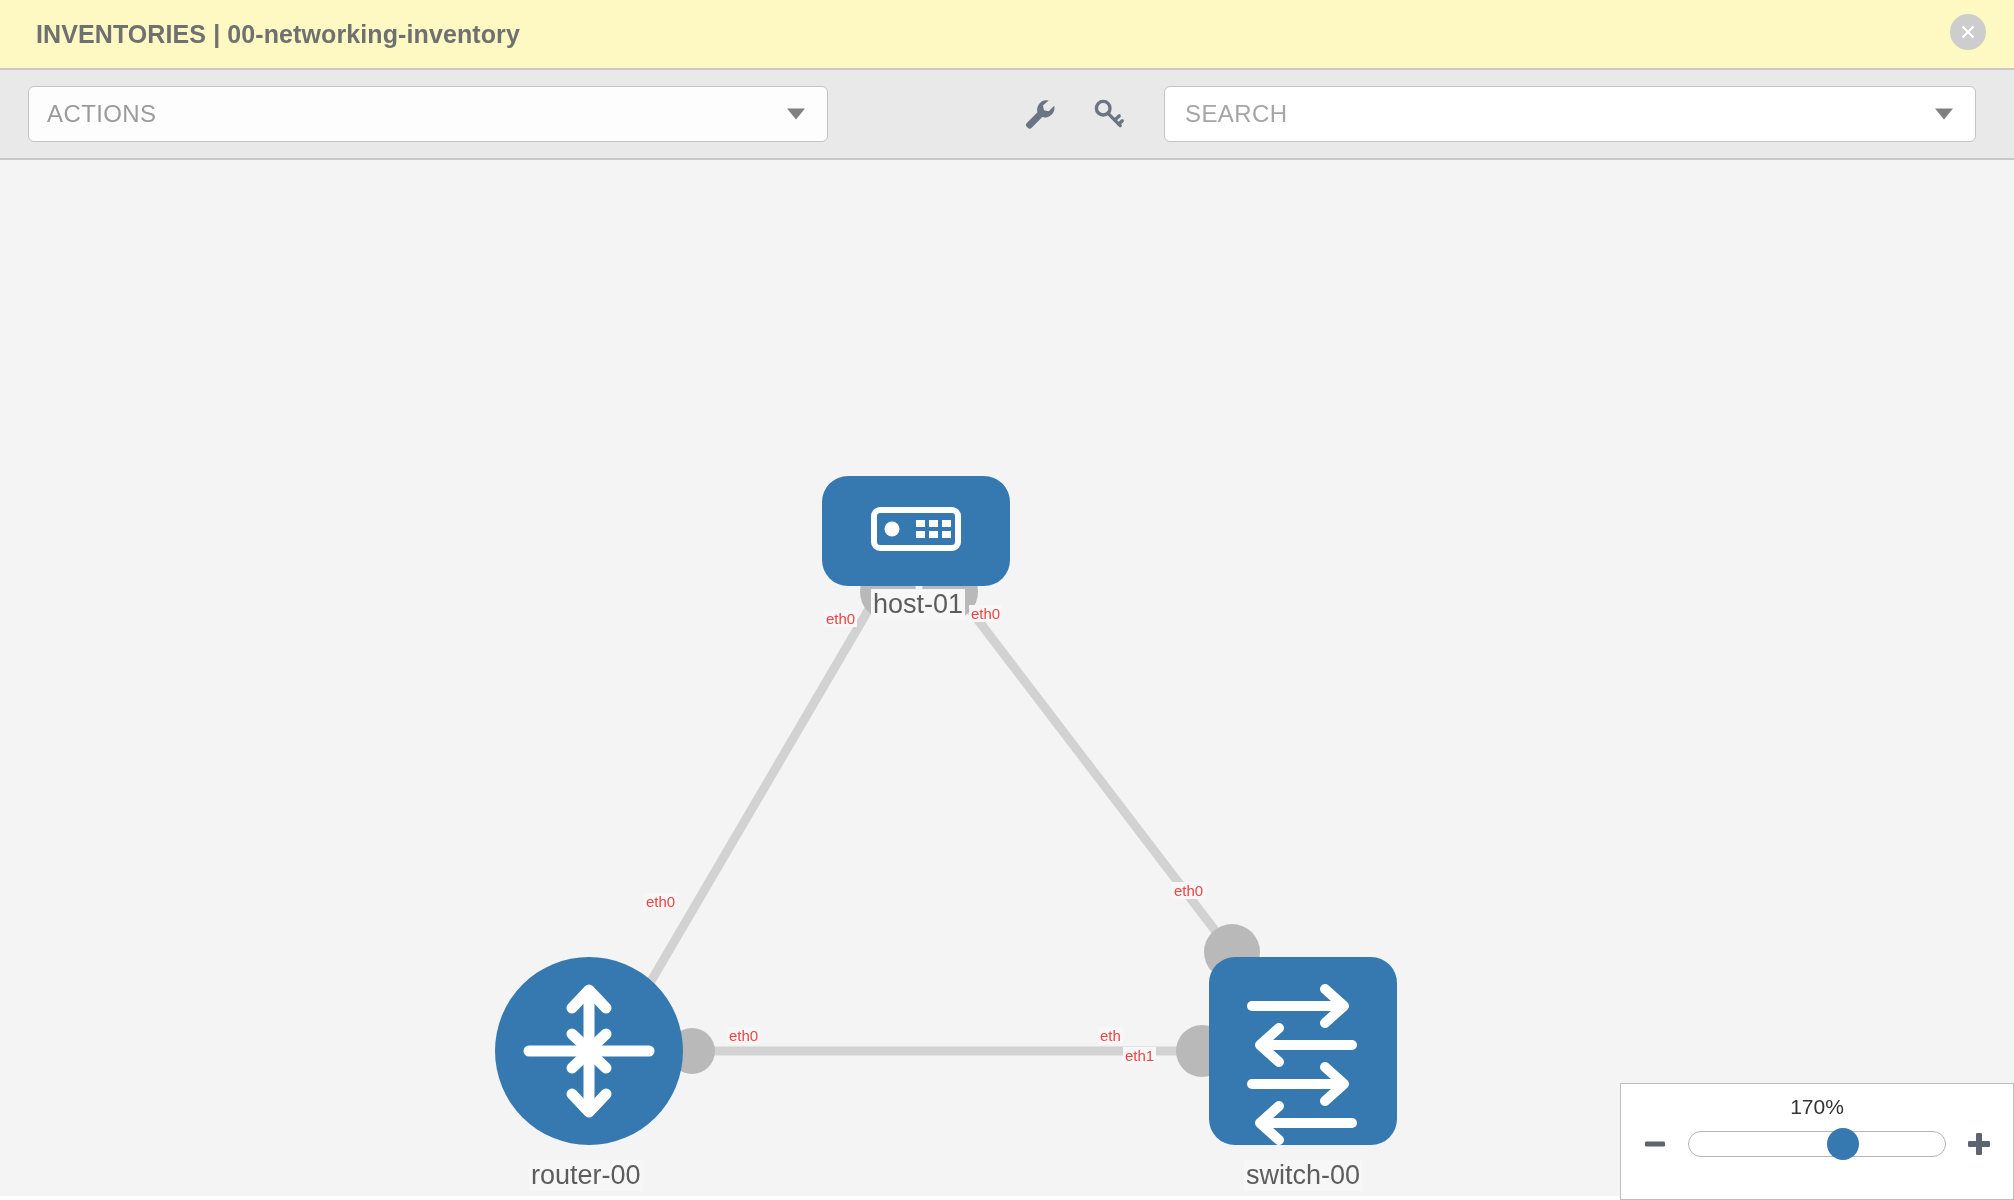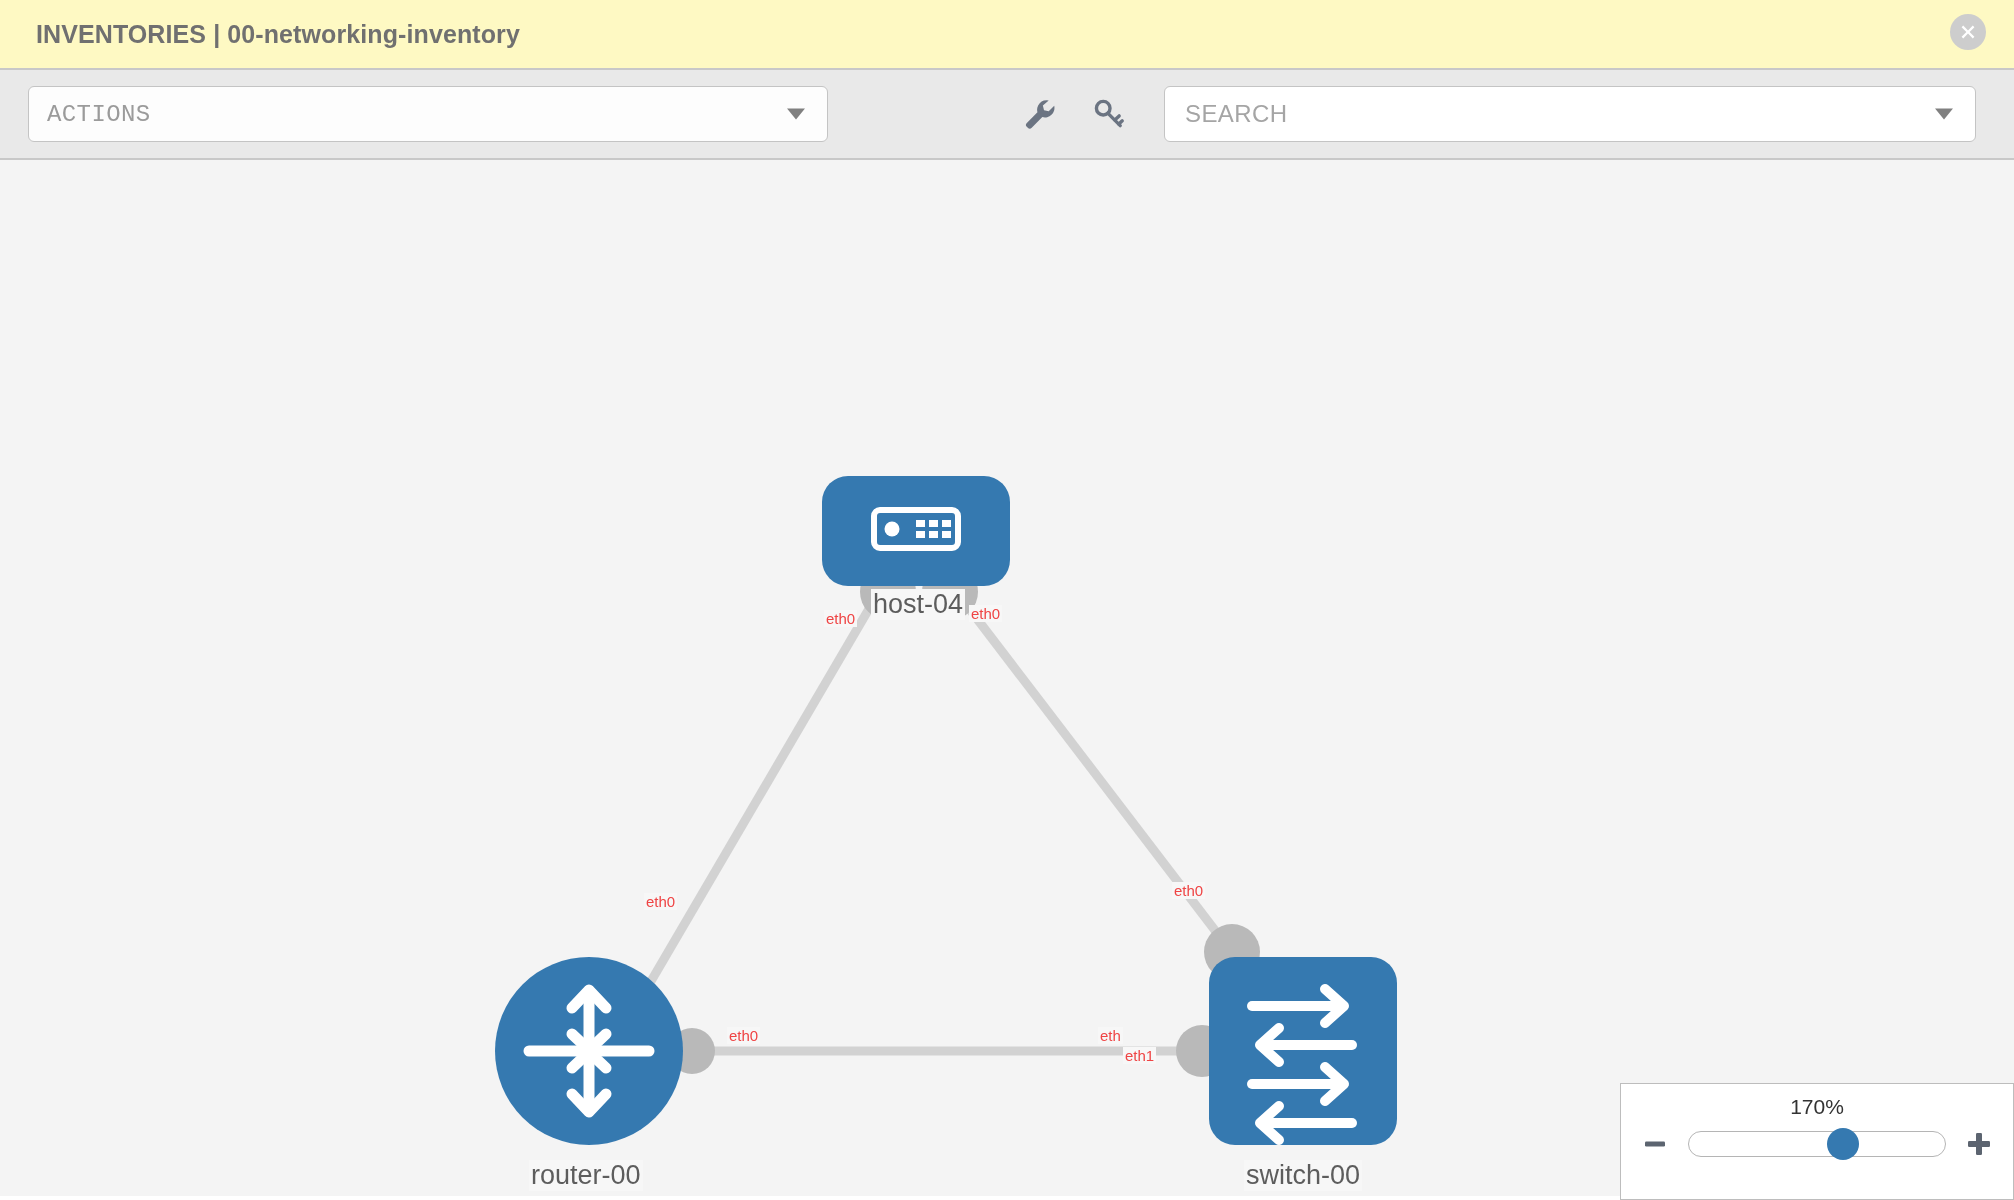--- a/index.html
+++ b/index.html
@@ -68,21 +68,20 @@
     border-radius: 6px;
     display: flex;
     align-items: center;
     padding: 0 18px;
     cursor: pointer;
   }
   .select-label {
     font-size: 24px;
     color: #9b9b9b;
     letter-spacing: 0.4px;
-    font-family: Liberation Mono, monospace;
   }
   .caret {
     position: absolute;
     right: 22px;
     top: 50%;
     transform: translateY(-50%);
     width: 0; height: 0;
     border-left: 9px solid transparent;
     border-right: 9px solid transparent;
     border-top: 11px solid #808080;
@@ -329,21 +328,21 @@
     </svg>
 
     <div class="iface-label" style="left:824px; top:450px;">eth0</div>
     <div class="iface-label" style="left:969px; top:445px;">eth0</div>
     <div class="iface-label" style="left:644px; top:733px;">eth0</div>
     <div class="iface-label" style="left:1172px; top:722px;">eth0</div>
     <div class="iface-label" style="left:727px; top:867px;">eth0</div>
     <div class="iface-label" style="left:1098px; top:867px;">eth</div>
     <div class="iface-label" style="left:1123px; top:887px;">eth1</div>
 
-    <div class="node-label" style="left:871px; top:429px;">host-04</div>
+    <div class="node-label" style="left:871px; top:429px;">host-01</div>
     <div class="node-label" style="left:529px; top:1000px;text-align:right;">router-00</div>
     <div class="node-label" style="left:1244px; top:1000px;">switch-00</div>
   </div>
 
   <div class="zoom-panel">
     <div class="zoom-value">170%</div>
     <div class="zoom-row">
       <div class="zoom-minus">
         <svg width="26" height="26" viewBox="0 0 26 26" aria-hidden="true">
           <rect x="3" y="10.5" width="20" height="5" rx="1.2" fill="#5c6470"></rect>

